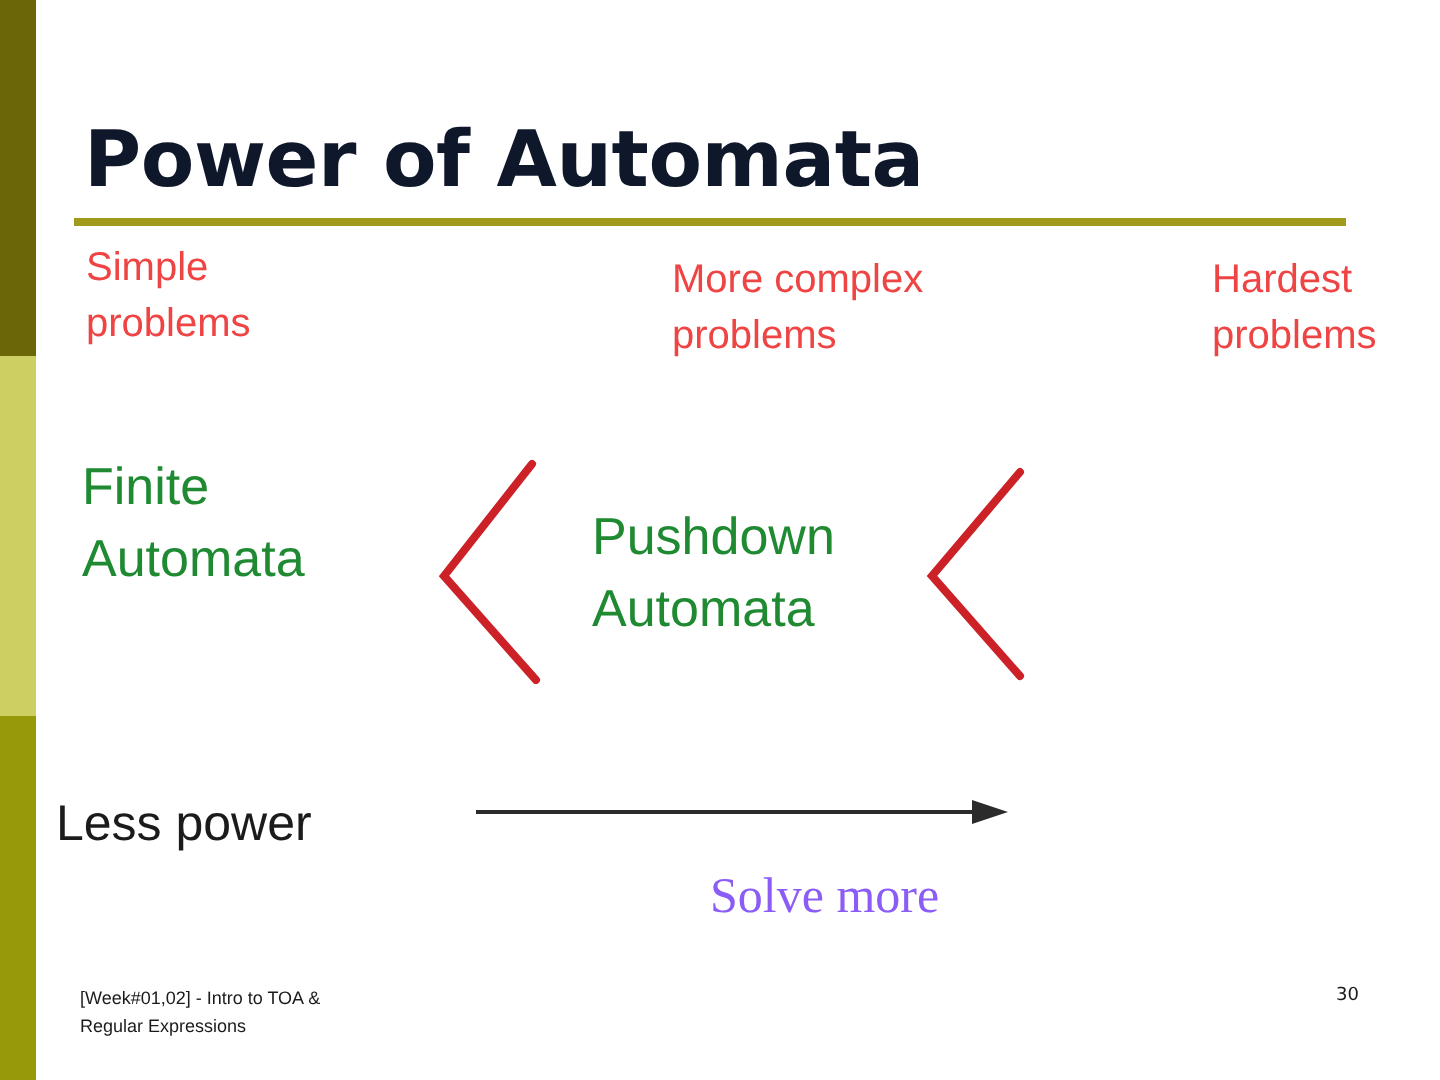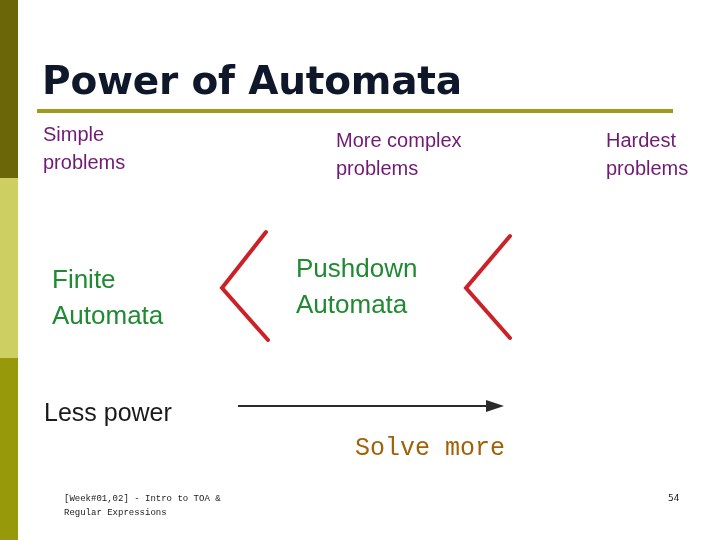--- a/index.html
+++ b/index.html
@@ -52,78 +52,77 @@
   }
 
   
   .txt {
     position: absolute;
     line-height: 1.38;
     white-space: pre-line;
   }
   .problem-label {
     font-size: 20px;
-    color: #701a75;
+    color: #ef4444;
     font-family: "Liberation Sans", sans-serif;
   }
   .machine-label {
     font-size: 26px;
     color: #1f8a32;
     font-family: "Liberation Sans", sans-serif;
   }
   .power-label {
     font-size: 25px;
     color: #1b1b1b;
     font-family: "Liberation Sans", sans-serif;
   }
   .solve-label {
     font-size: 25px;
-    color: #a16207;
-    font-family: Liberation Mono, monospace;
+    color: #8b5cf6;
+    font-family: Liberation Serif, serif;
   }
 
   
   .p-simple  { left: 43px;  top: 121px; }
   .p-complex { left: 336px; top: 127px; }
   .p-hardest { left: 578px; top: 127px; margin-left: 28px; }
 
   
-  .m-finite   { left: 52px;  top: 226px; margin-top: 36px; }
+  .m-finite   { left: 41px;  top: 226px; }
   .m-pushdown { left: 296px; top: 227px; margin-top: 24px; }
   .m-turing   { left: 543px; top: 238px; }
 
   
   .chevron {
     position: absolute;
   }
   .chev-1 { left: 216px; top: 222px; }
   .chev-2 { left: 460px; top: 230px; }
 
   
-  .b-less { left: 44px;  top: 395px; }
+  .b-less { left: 28px;  top: 395px; }
   .b-more { left: 513px; top: 394px; }
   .arrow-wrap {
     position: absolute;
     left: 238px;
     top: 398px;
   }
   .b-solve { left: 355px; top: 432px; }
   .b-comp  { left: 355px; top: 484px; }
 
   
   .footer {
     position: absolute;
     left: 40px;
     top: 493px;
     font-size: 9px;
     line-height: 1.55;
     color: #1b1b1b;
     white-space: pre-line;
-    font-family: Liberation Mono, monospace;
-    margin-left: 24px;
+    font-family: Liberation Sans, sans-serif;
   }
   .page-number {
     position: absolute;
     left: 668px;
     top: 493px;
     font-size: 9px;
     color: #1b1b1b;
     font-family: "DejaVu Sans", sans-serif;
   }
 </style>
@@ -172,15 +171,15 @@
       <line x1="0" y1="8" x2="250" y2="8" stroke="#2b2b2b" stroke-width="2"></line>
       <polygon points="248,2 266,8 248,14" fill="#2b2b2b"></polygon>
     </svg>
   </div>
 
 
   <div class="txt solve-label b-solve">Solve more</div>
 
   <div class="footer">[Week#01,02] - Intro to TOA &amp;
 Regular Expressions</div>
-  <div class="page-number">54</div>
+  <div class="page-number">30</div>
 
 </div>
 
 </body></html>

